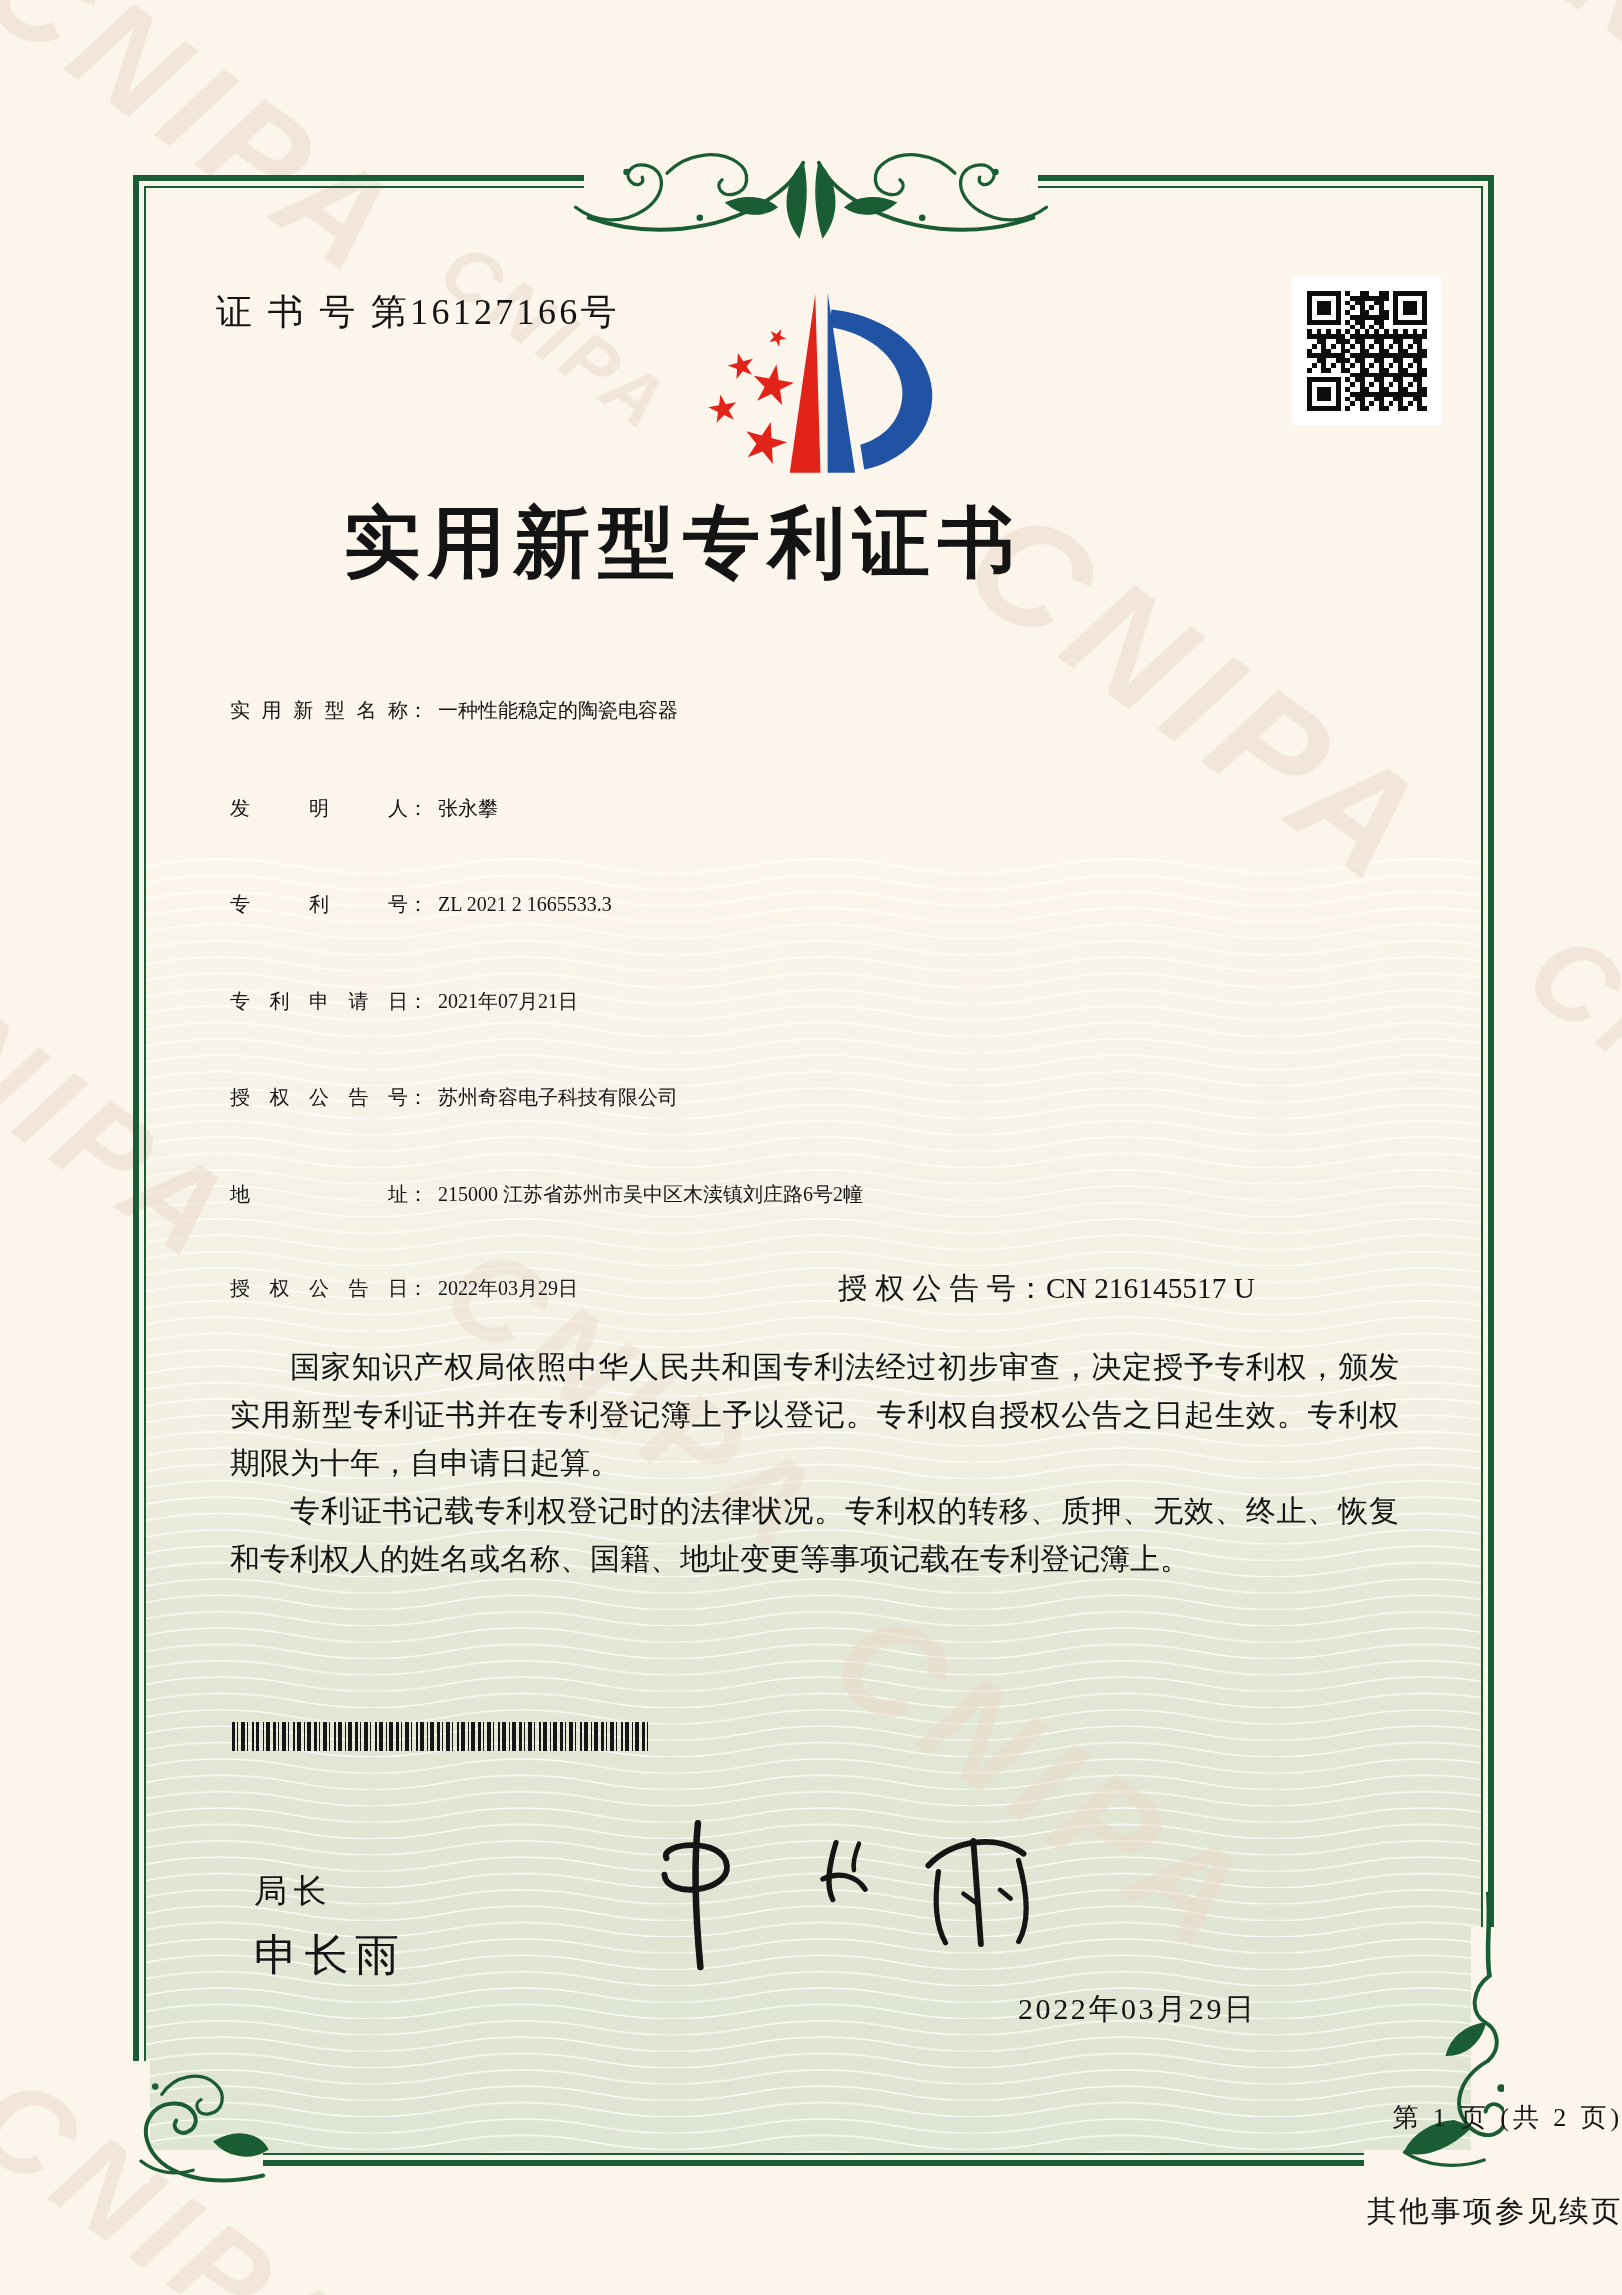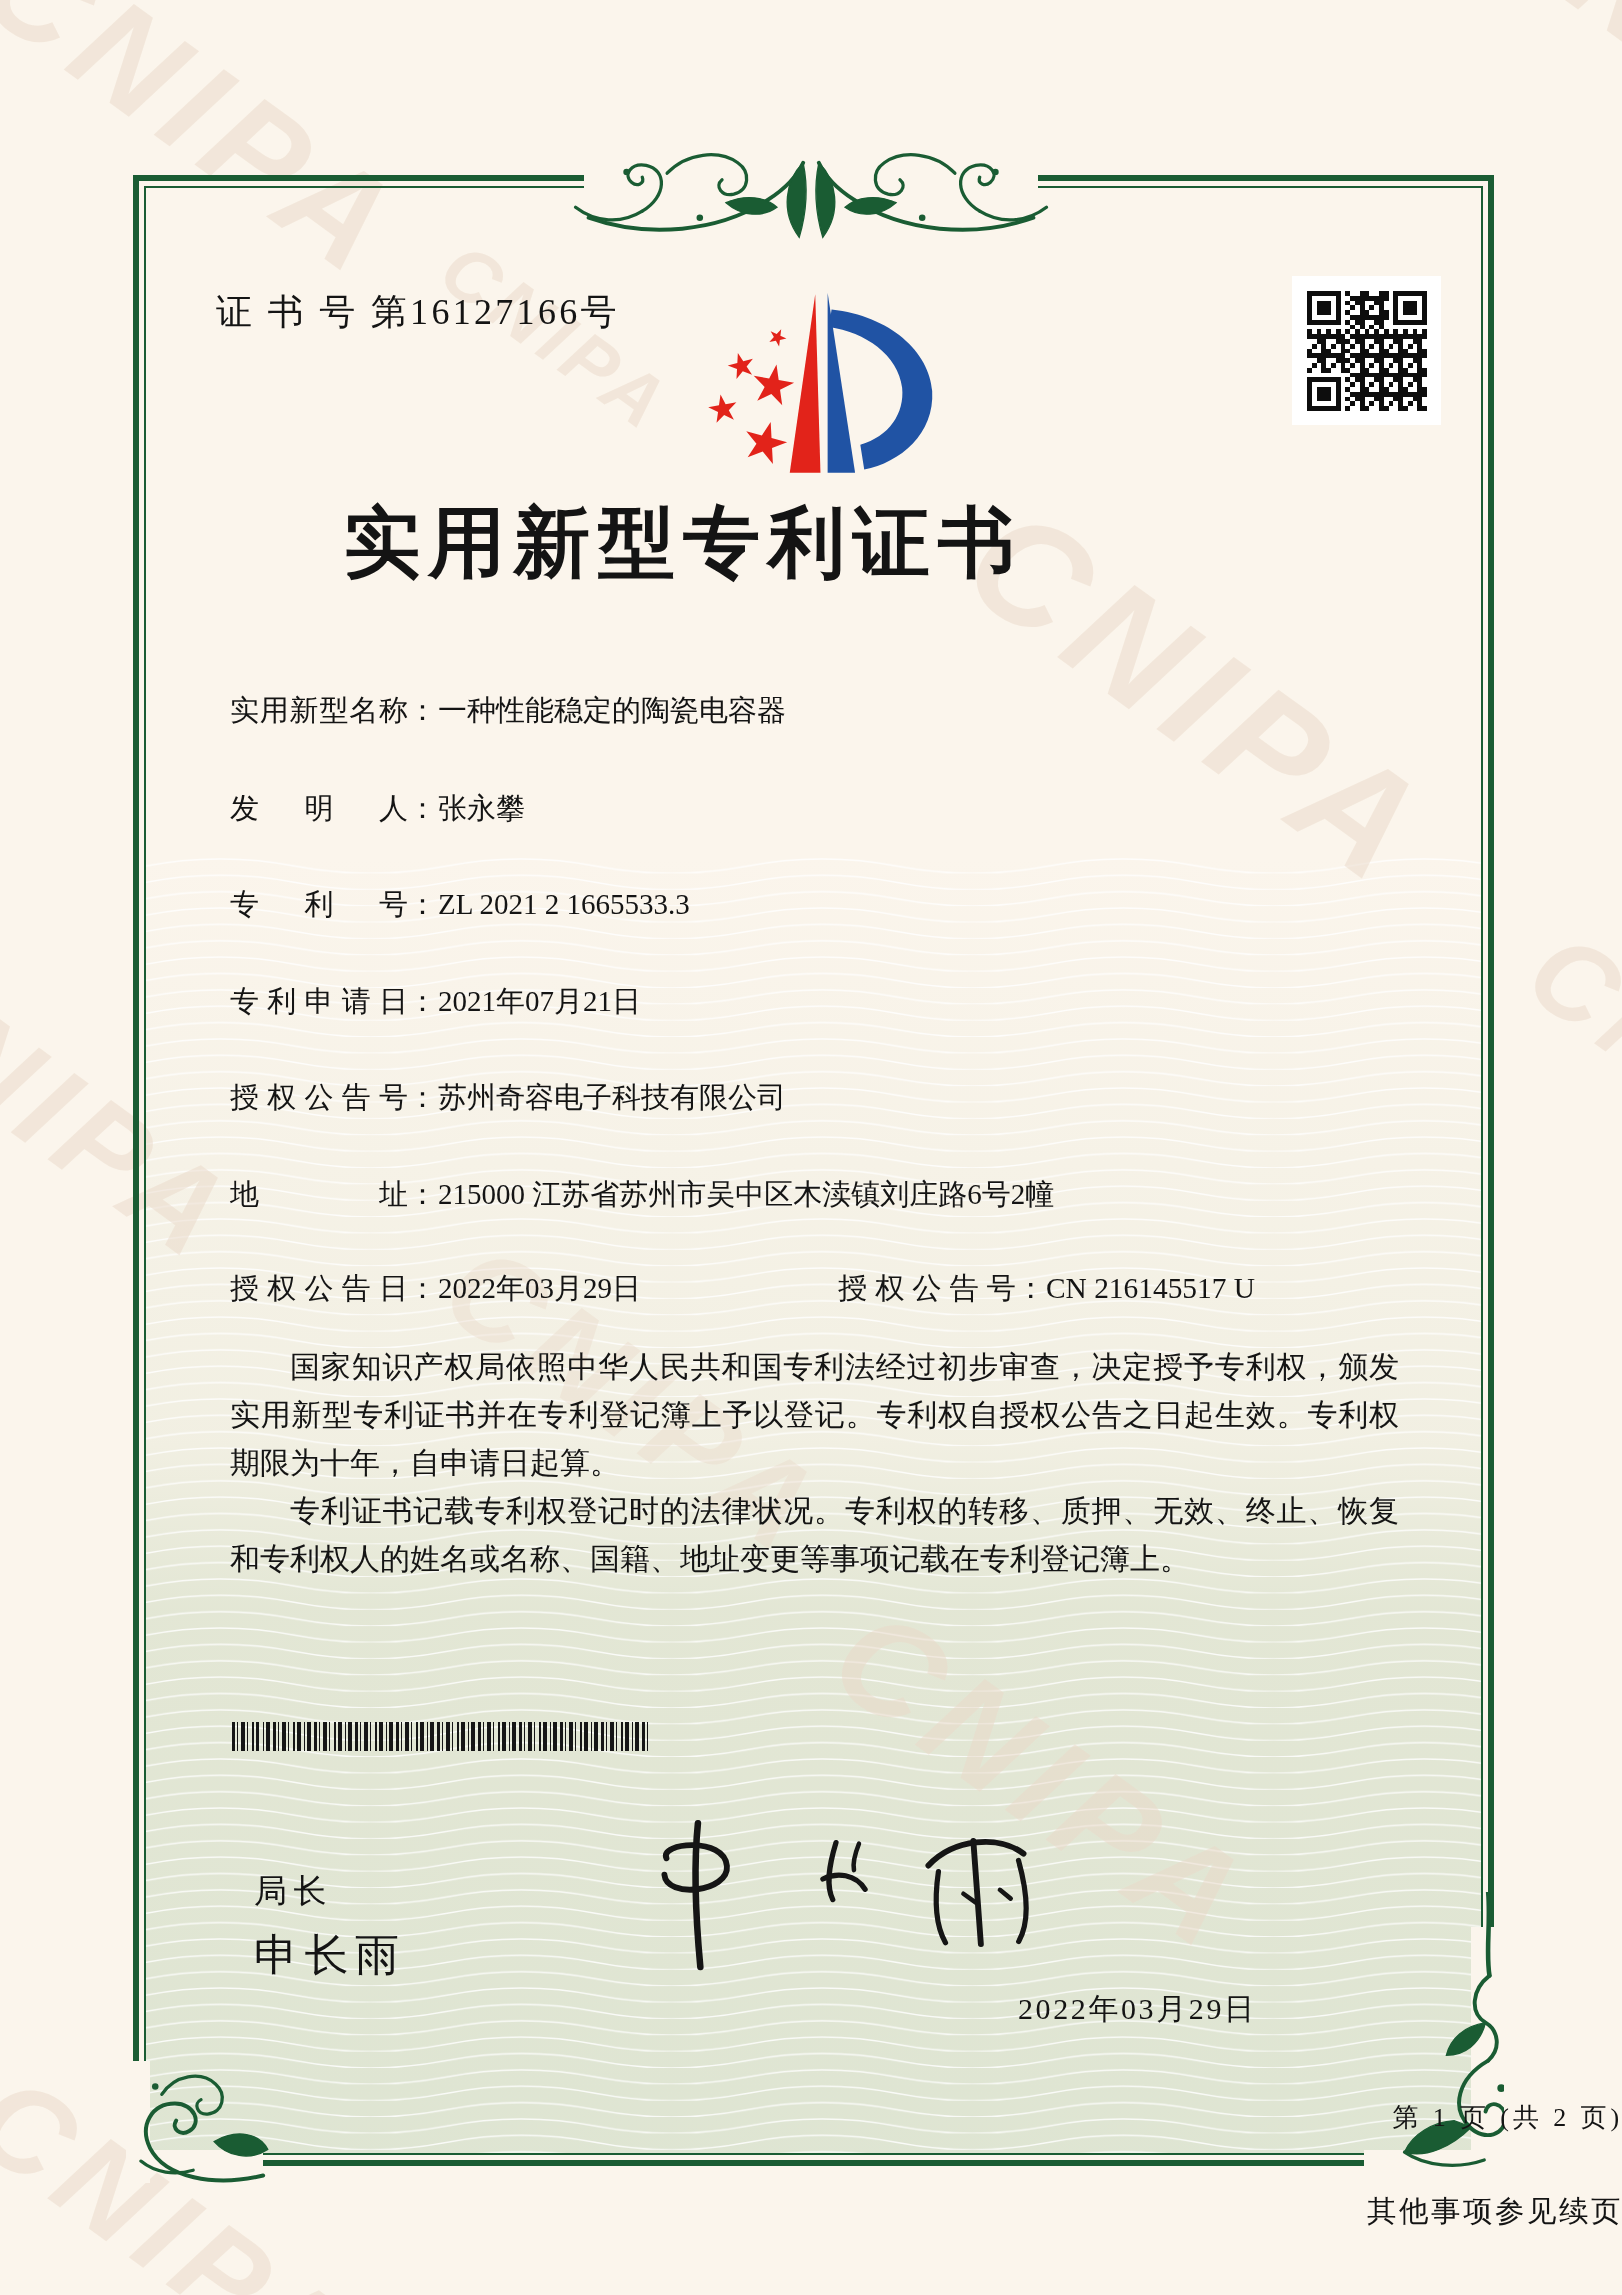--- a/index.html
+++ b/index.html
@@ -25,21 +25,21 @@
   .mask{position:absolute;background:var(--paper,#fbf5ec);z-index:5;}
   .orn{position:absolute;z-index:6;color:var(--green,#1a5c33);}
   
   .cert-no{position:absolute;left:216px;top:288px;font-size:36px;letter-spacing:3.3px;z-index:7;}
   .logo{position:absolute;left:694px;top:280px;z-index:7;}
   .qr{position:absolute;left:1292px;top:276px;width:149px;height:149px;background:#fff;
     display:flex;align-items:center;justify-content:center;z-index:7;}
   .title{position:absolute;left:0;top:492px;width:1366px;text-align:center;
     font-size:77px;font-weight:bold;letter-spacing:7.9px;z-index:7;}
   
-  .row{position:absolute;left:230px;display:flex;font-size:29px;line-height:39px;z-index:7;}
+  .row{position:absolute;left:230px;display:flex;font-size:20px;line-height:39px;z-index:7;}
   .lbl{display:inline-block;width:178px;text-align:justify;text-align-last:justify;}
   .colon{display:inline-block;width:30px;}
   .val{white-space:nowrap;}
   .row-g2{position:absolute;left:838px;display:flex;font-size:29.4px;line-height:39px;z-index:7;}
   
   .paras{position:absolute;left:230px;top:1343px;width:1169px;font-size:30px;
     line-height:48px;text-align:justify;z-index:7;}
   .paras p{margin:0;text-indent:2em;}
   
   .barcode{position:absolute;left:232px;top:1722px;width:416px;height:29px;z-index:7;

